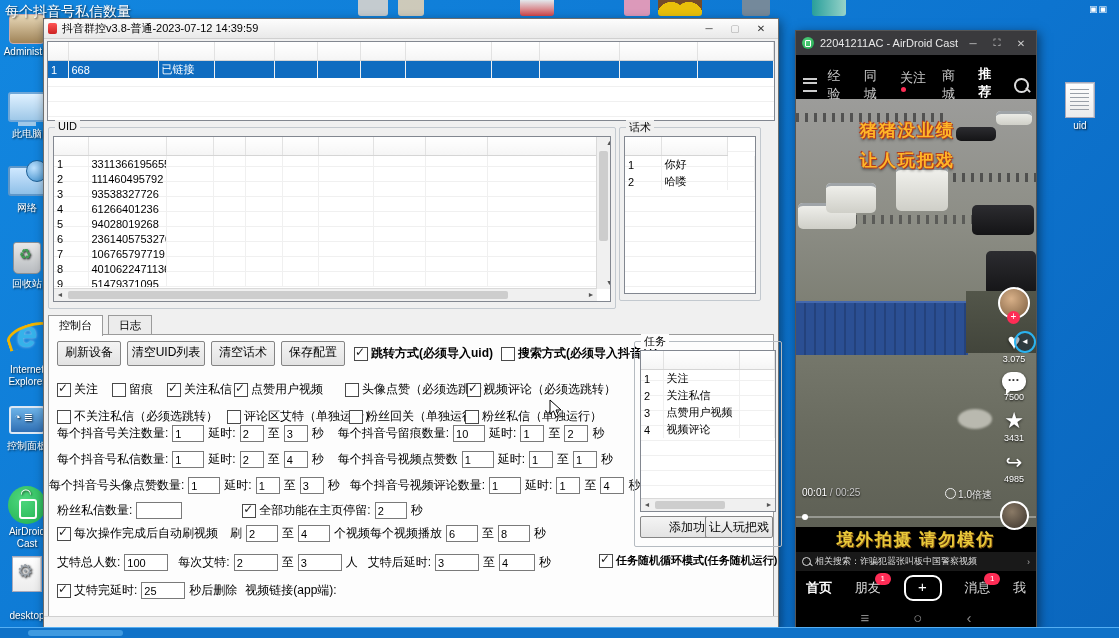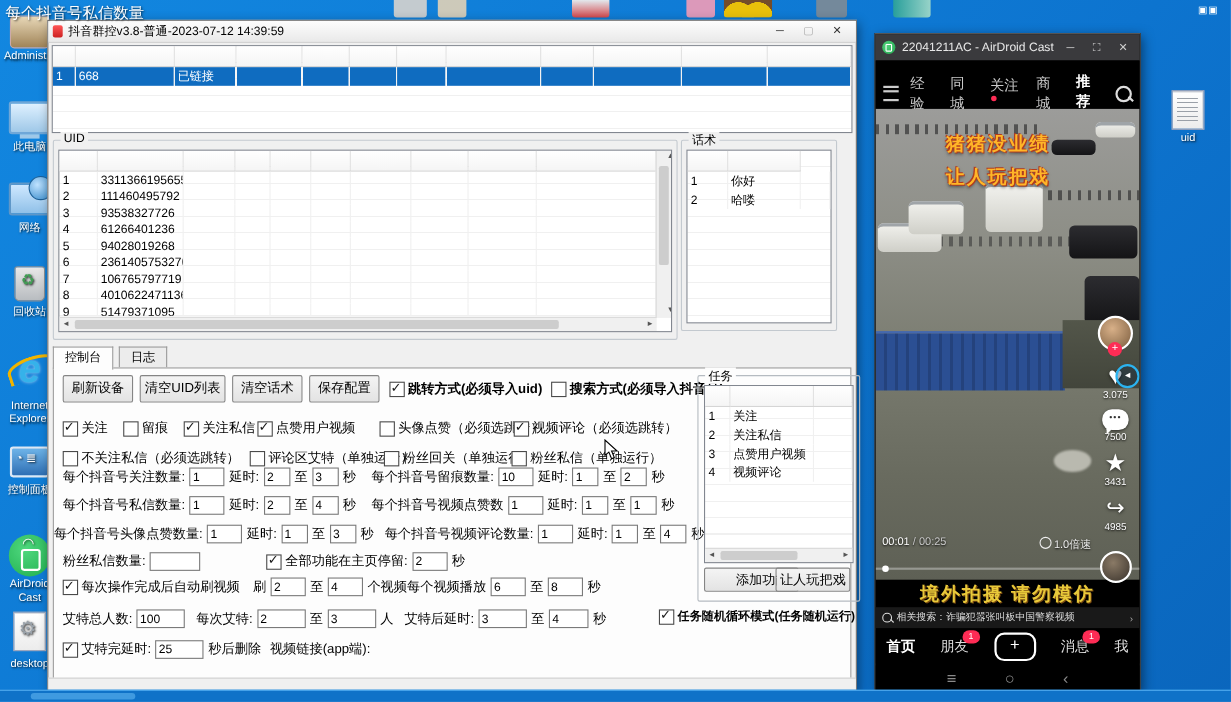--- a/index.html
+++ b/index.html
@@ -183,21 +183,21 @@
   <div class="ic ic-cpl"></div>
   <div style="margin-top:6px;">控制面板</div>
 </div>
 <div class="deskicon" style="left:0px;top:486px;">
   <div class="ic ic-adc"></div>
   <div>AirDroid</div>
   <div>Cast</div>
 </div>
 <div class="deskicon" style="left:0px;top:556px;">
   <div class="ic ic-doc gear"></div>
-  <div style="margin-top:6px;">desktop</div>
+  <div style="margin-top:18px;">desktop</div>
 </div>
 <div class="deskicon" style="left:1053px;top:82px;">
   <div class="ic ic-doc lines"></div>
   <div style="margin-top:2px;">uid</div>
 </div>
 
 <div class="win" style="left:43px;top:18px;width:734px;height:610px;">
   <div class="tbar">
     <span class="appico"></span>
     <span class="ttl">抖音群控v3.8-普通-2023-07-12 14:39:59</span>

